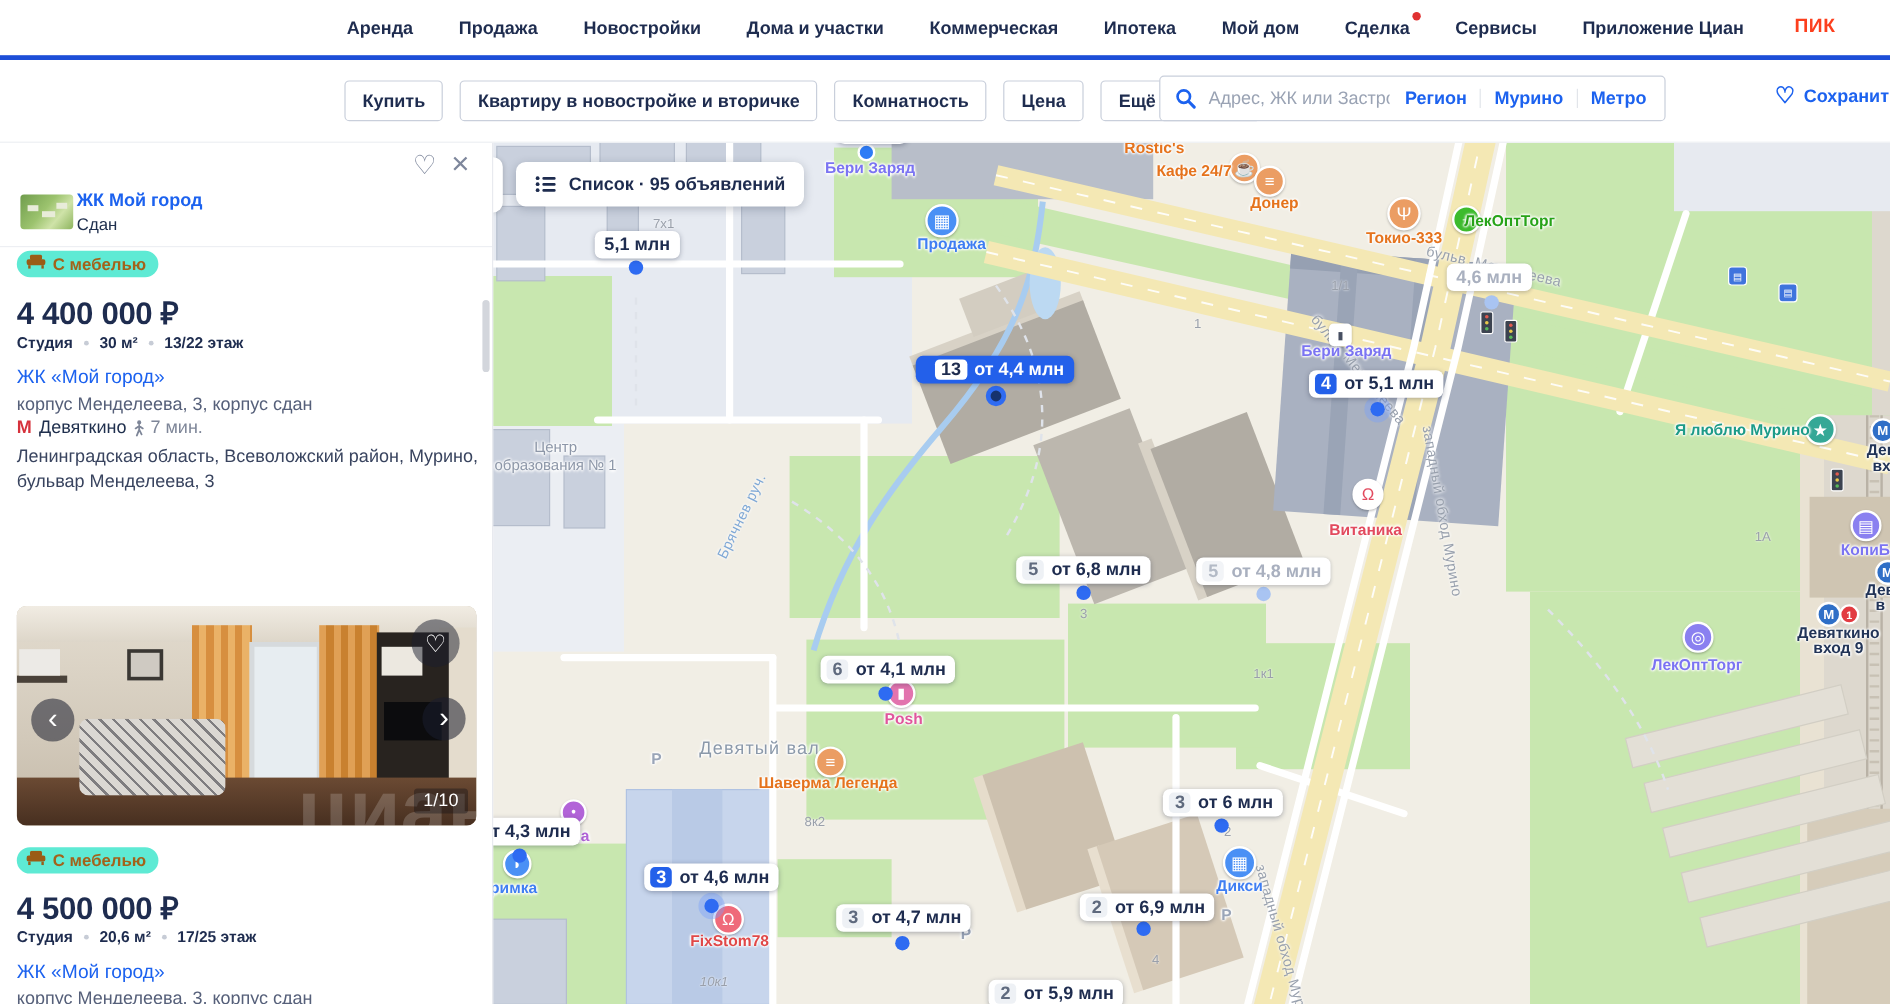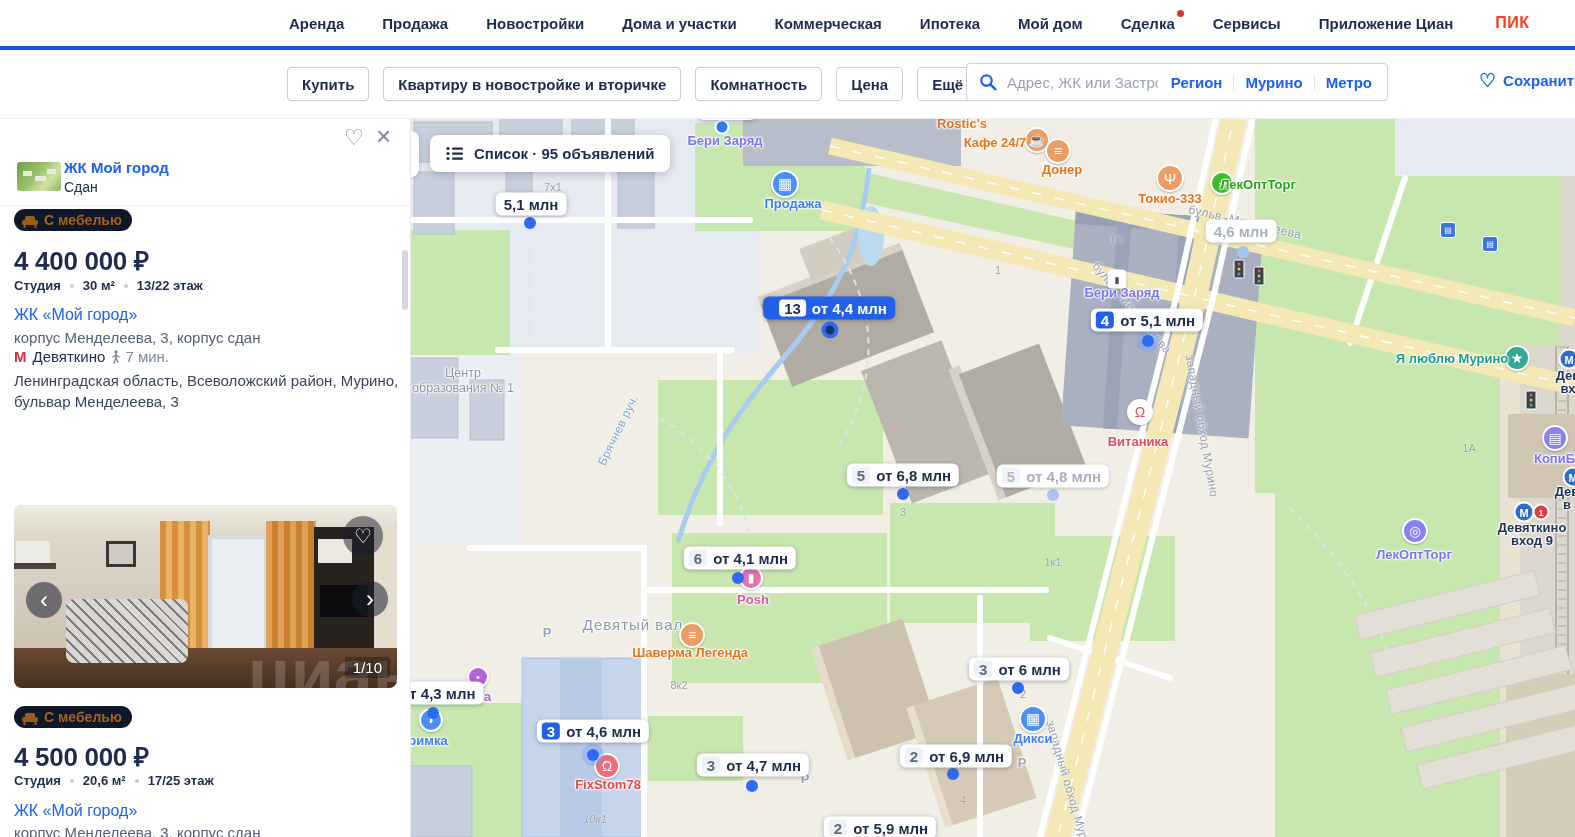--- a/index.html
+++ b/index.html
@@ -32,21 +32,21 @@
   .panel{position:absolute;left:0;top:118px;width:410px;height:719px;background:#fff;overflow:hidden;
          border-right:1px solid #e8eaef;z-index:20}
   .icon-heart{position:absolute;left:344px;top:7px;font-size:22px;color:#7e879c;cursor:pointer}
   .icon-close{position:absolute;left:376px;top:3px;font-size:26px;color:#7e879c;cursor:pointer}
   .thumb{position:absolute;left:17px;top:44px;width:44px;height:29px;border-radius:3px;overflow:hidden;
          background:linear-gradient(130deg,#6f9c4c 0%,#9cc36e 45%,#cfe3a8 70%,#8db45e 100%)}
   .thumb i{position:absolute;background:#e8ecd9;width:9px;height:5px;display:block}
   .jk-title{position:absolute;left:64px;top:41px;font-size:15px;font-weight:700;color:#1c62ef;cursor:pointer}
   .jk-status{position:absolute;left:64px;top:61px;font-size:14px;color:#20304e}
   .hdr-div{position:absolute;left:0;top:87px;width:410px;height:1px;background:#edeff3}
-  .badge{position:absolute;display:inline-flex;align-items:flex-end;gap:6px;background:#0f172a;border-radius:12px;
+  .badge{position:absolute;display:inline-flex;align-items:flex-start;gap:6px;background:#5eead4;border-radius:12px;
          padding:3px 10px 3px 8px;font-size:14px;font-weight:600;color:#a3621a}
   .price{position:absolute;font-size:26px;font-weight:700;letter-spacing:-.3px;color:#1e2c4f}
   .specs{position:absolute;font-size:13px;font-weight:700;display:flex;align-items:center;gap:9px;color:#1e2c4f}
   .sdot{width:4px;height:4px;border-radius:50%;background:#c7ccd6}
   .clink{position:absolute;font-size:16px;color:#1c62ef;cursor:pointer}
   .bld{position:absolute;font-size:15px;color:#56607a}
   .metrorow{position:absolute;left:14px;top:230px;display:flex;align-items:center;gap:6px;font-size:15px;color:#20304e}
   .m-letter{color:#d6323c;font-weight:800;font-size:15px}
   .walk{color:#7e8698;display:flex;align-items:center;gap:4px}
   .addr{position:absolute;left:14px;top:252px;font-size:15px;color:#39445f;line-height:21px}

